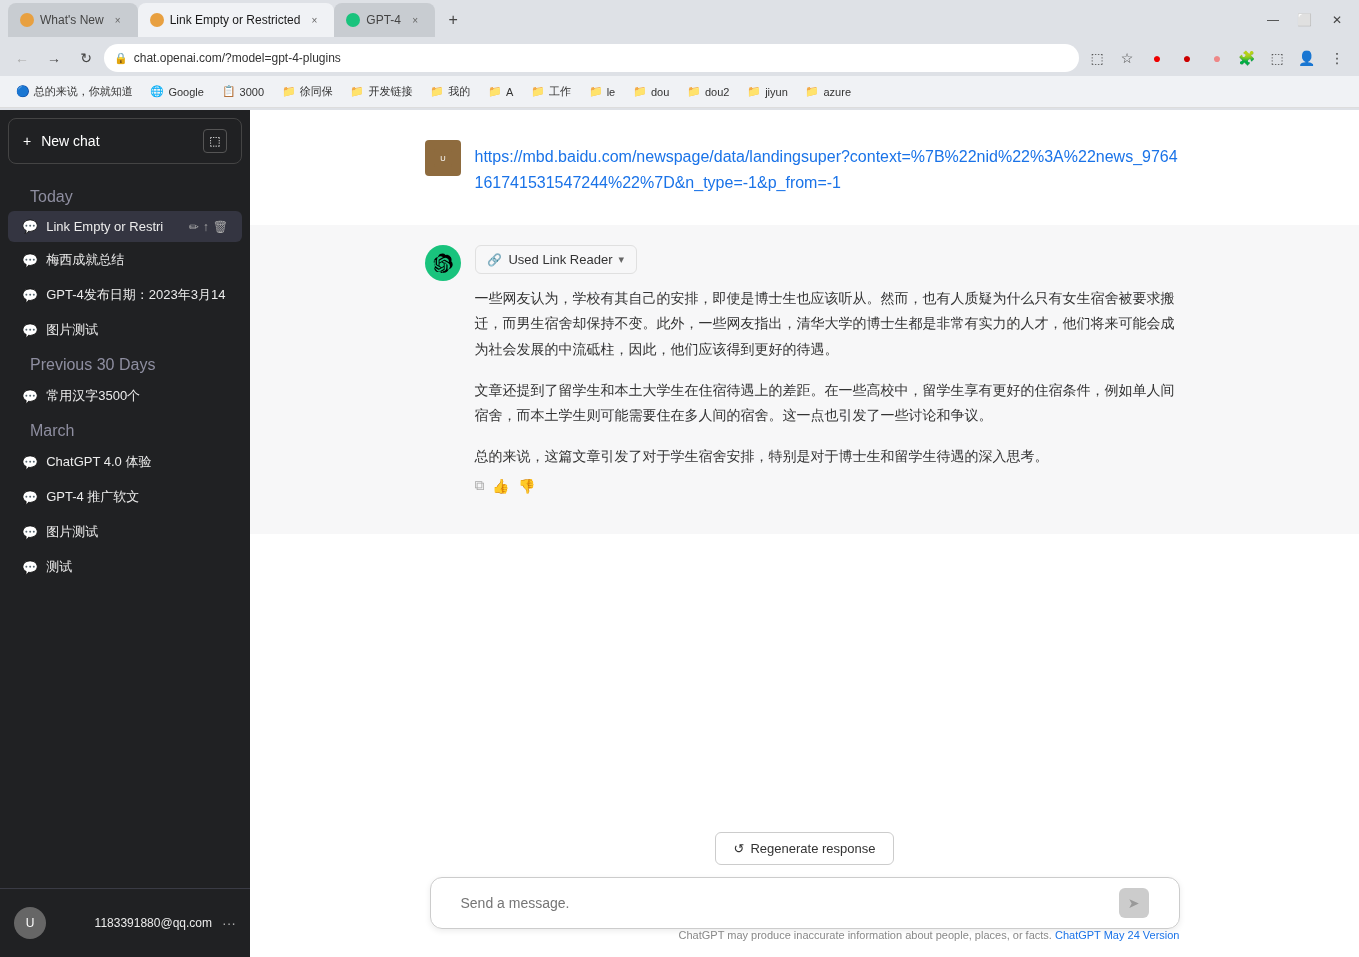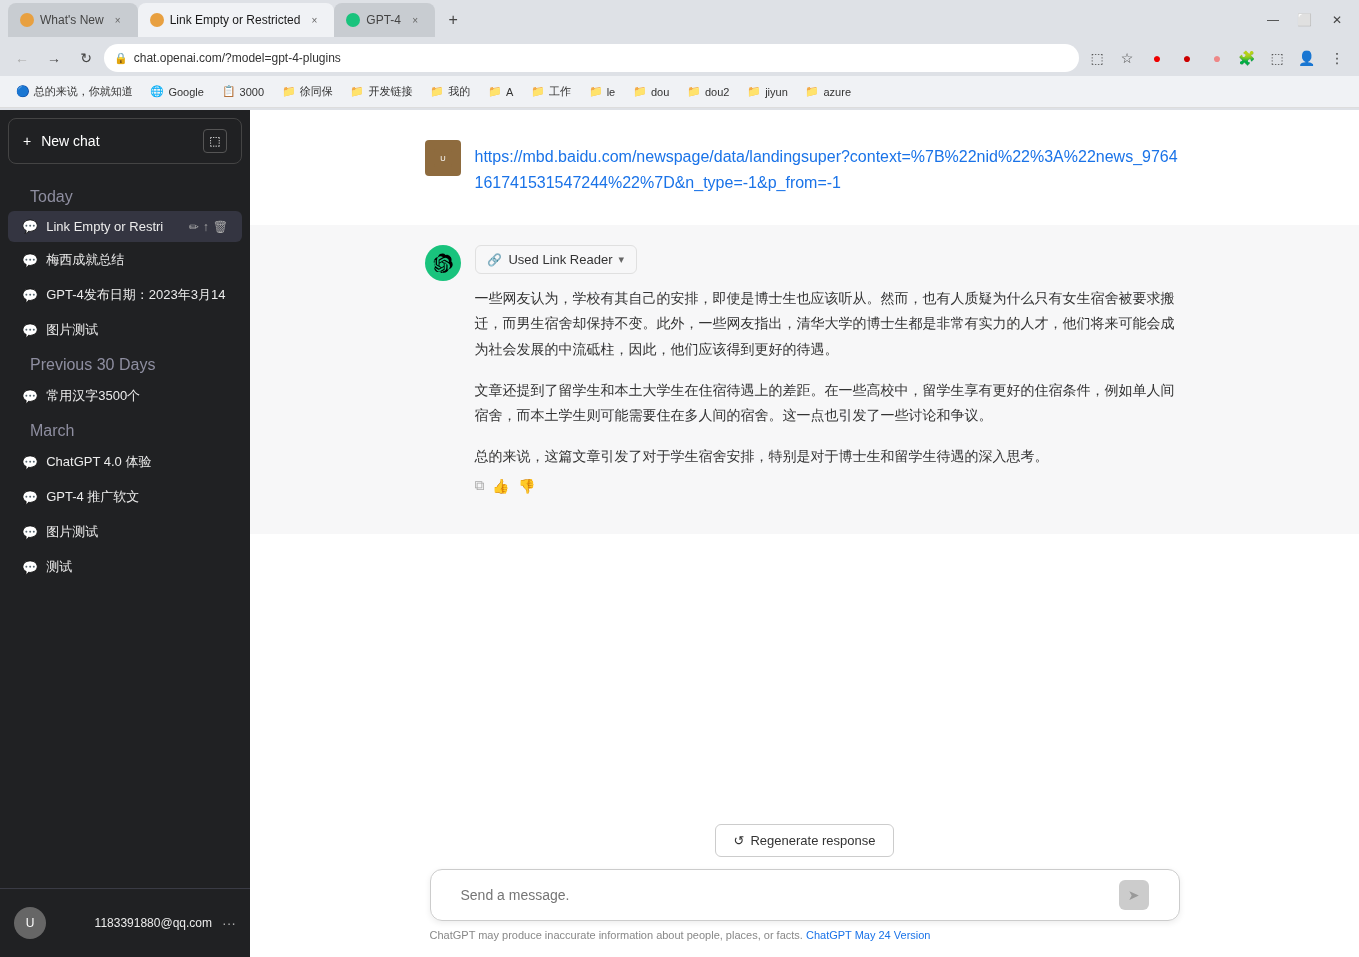--- a/index.html
+++ b/index.html
@@ -76,21 +76,21 @@
     .ai-message-actions { display: flex; gap: 8px; margin-top: 8px; }
     .ai-action-btn { background: none; border: none; cursor: pointer; color: #aaa; font-size: 14px; }
 
     
     .chat-bottom { padding: 12px 20px 16px; background: #fff; }
     .regenerate-row { display: flex; justify-content: center; margin-bottom: 12px; }
     .regenerate-btn { display: flex; align-items: center; gap: 6px; padding: 8px 18px; border: 1px solid #ccc; border-radius: 6px; font-size: 13px; color: #333; cursor: pointer; background: #fff; }
     .input-container { max-width: 750px; margin: 0 auto; border: 1px solid #ccc; border-radius: 12px; display: flex; align-items: center; padding: 10px 30px; gap: 8px; box-shadow: 0 2px 6px rgba(0,0,0,0.08); }
     .chat-input { flex: 1; border: none; outline: none; font-size: 14px; color: #333; resize: none; background: transparent; }
     .send-btn { width: 30px; height: 30px; border-radius: 6px; background: #ccc; display: flex; align-items: center; justify-content: center; cursor: pointer; border: none; }
-    .disclaimer { text-align: left; font-size: 11px; color: #888; margin-top: 8px; }
+    .disclaimer { text-align: right; font-size: 11px; color: #888; margin-top: 0; }
     .disclaimer a { color: #1a73e8; text-decoration: none; }
 
     
     ::-webkit-scrollbar { width: 6px; }
     ::-webkit-scrollbar-track { background: transparent; }
     ::-webkit-scrollbar-thumb { background: #ccc; border-radius: 3px; }
   </style>
 </head>
 <body>
 

